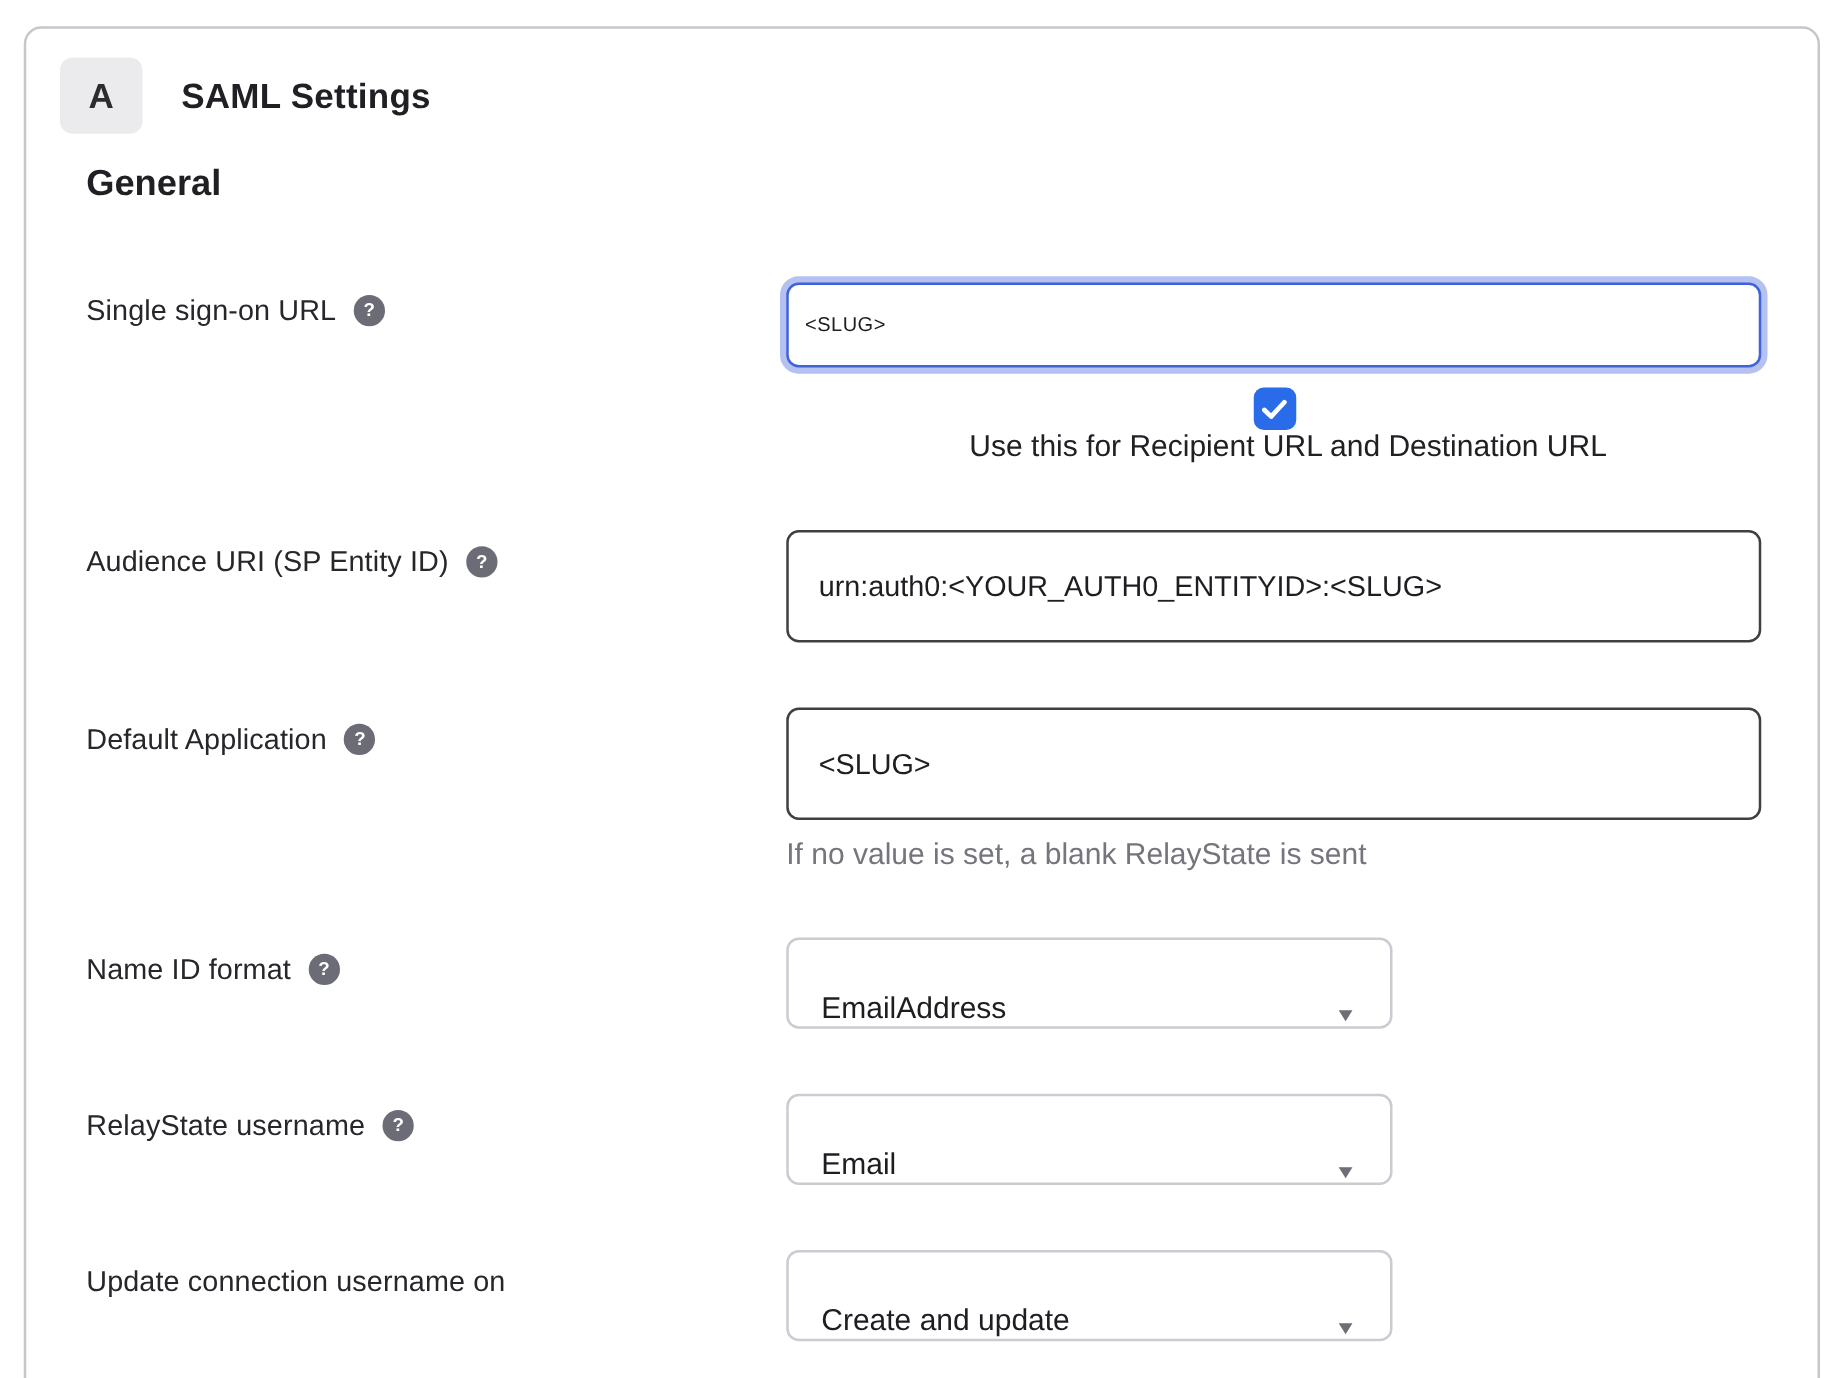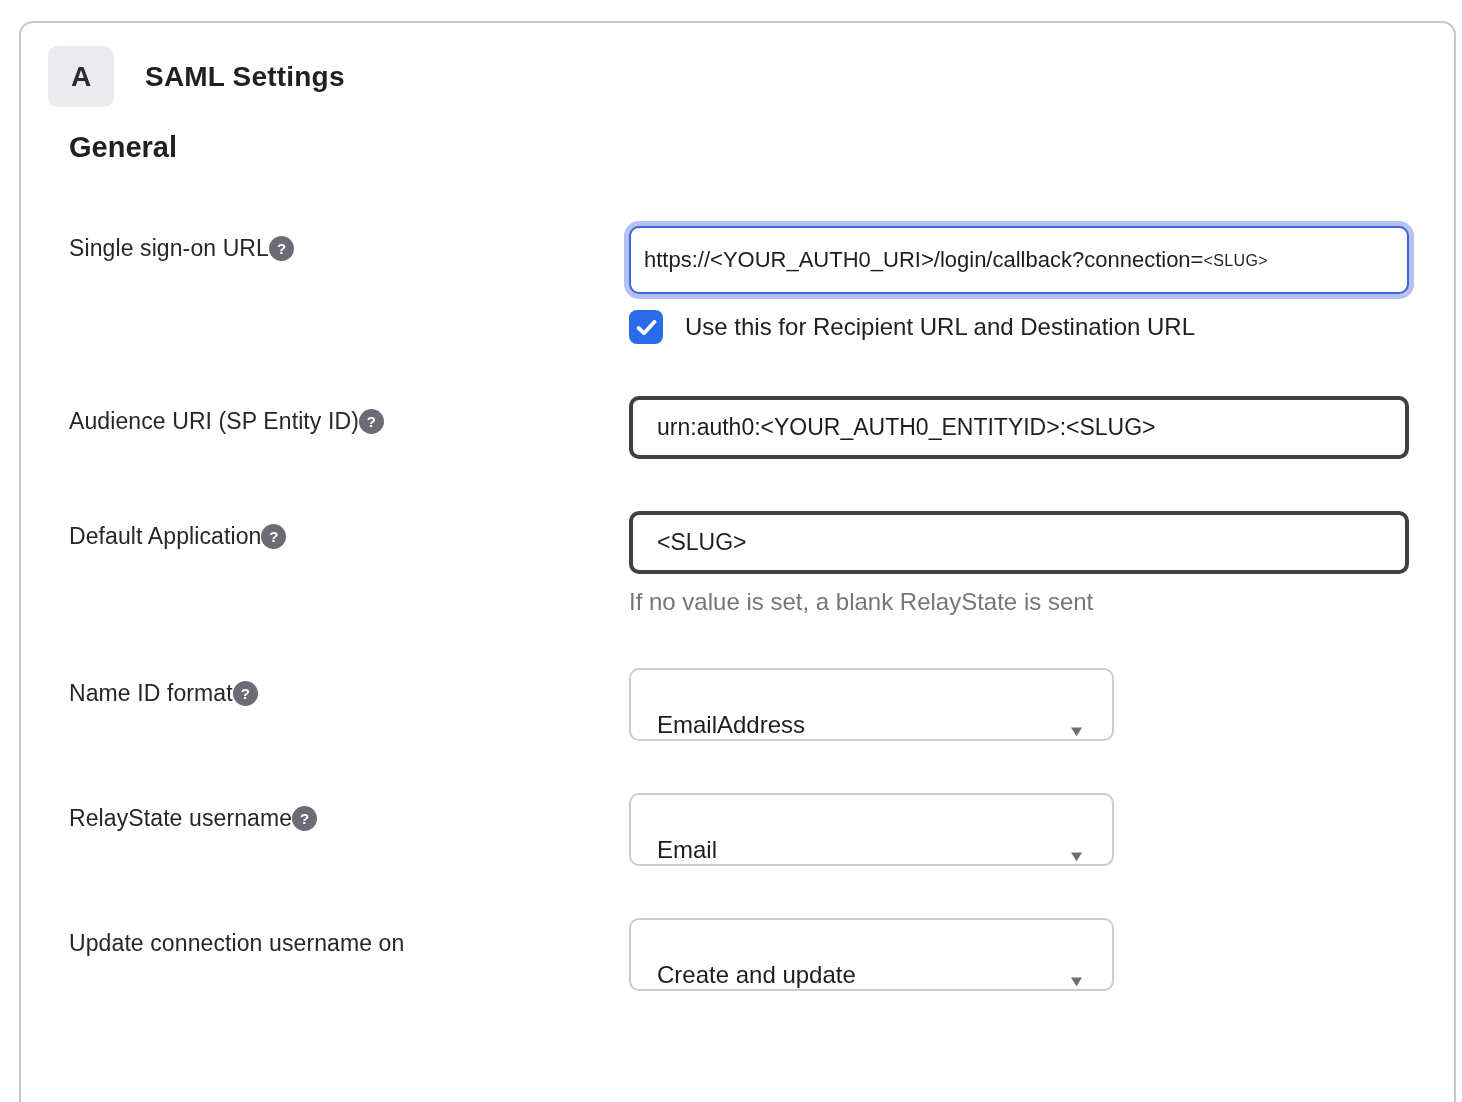--- a/index.html
+++ b/index.html
@@ -59,20 +59,21 @@
   .row {
     display: flex;
     align-items: flex-start;
     margin-bottom: 52px;
   }
   .label-col {
     width: 560px;
     flex: 0 0 560px;
     display: flex;
     align-items: center;
+    gap: 14px;
     padding-top: 12px;
   }
   .field-label {
     font-size: 23px;
     color: #26262b;
     letter-spacing: 0.1px;
   }
   .help-icon {
     width: 25px;
     height: 25px;
@@ -84,22 +85,22 @@
     display: flex;
     align-items: center;
     justify-content: center;
     cursor: pointer;
     flex: 0 0 25px;
   }
   .control-col { flex: 1; }
   
   .text-input {
     width: 780px;
-    height: 63px;
-    border: 4px solid #404040;
+    height: 90px;
+    border: 2px solid #404040;
     border-radius: 10px;
     background: #ffffff;
     display: flex;
     align-items: center;
     padding: 0 24px;
     font-size: 23px;
     color: #1d1d22;
     white-space: nowrap;
     overflow: hidden;
   }
@@ -114,20 +115,21 @@
   .slug-small {
     font-size: 16px;
     letter-spacing: 0.4px;
     padding-top: 2px;
   }
   
   .checkbox-row {
     display: flex;
     align-items: center;
     margin-top: 16px;
+    flex-direction: column;
   }
   .checkbox {
     width: 34px;
     height: 34px;
     border-radius: 8px;
     background: #2a6bea;
     display: flex;
     align-items: center;
     justify-content: center;
     cursor: pointer;
@@ -181,21 +183,20 @@
 
   <div class="rows">
 
     <div class="row">
       <div class="label-col">
         <span class="field-label">Single sign-on URL</span>
         <span class="help-icon">?</span>
       </div>
       <div class="control-col">
         <div class="text-input focused">
-            <span>https://&lt;YOUR_AUTH0_URI&gt;/login/callback?connection=</span>
             <span class="slug-small">&lt;SLUG&gt;</span>
           </div>
         <div class="checkbox-row">
           <span class="checkbox">
             <svg width="21" height="17" viewBox="0 0 21 17">
                 <path d="M2.5 9 L8 14.2 L18.5 2.8" stroke="#ffffff" stroke-width="3.8" fill="none" stroke-linecap="round" stroke-linejoin="round"></path>
               </svg>
           </span>
           <span class="checkbox-label">Use this for Recipient URL and Destination URL</span>
         </div>

